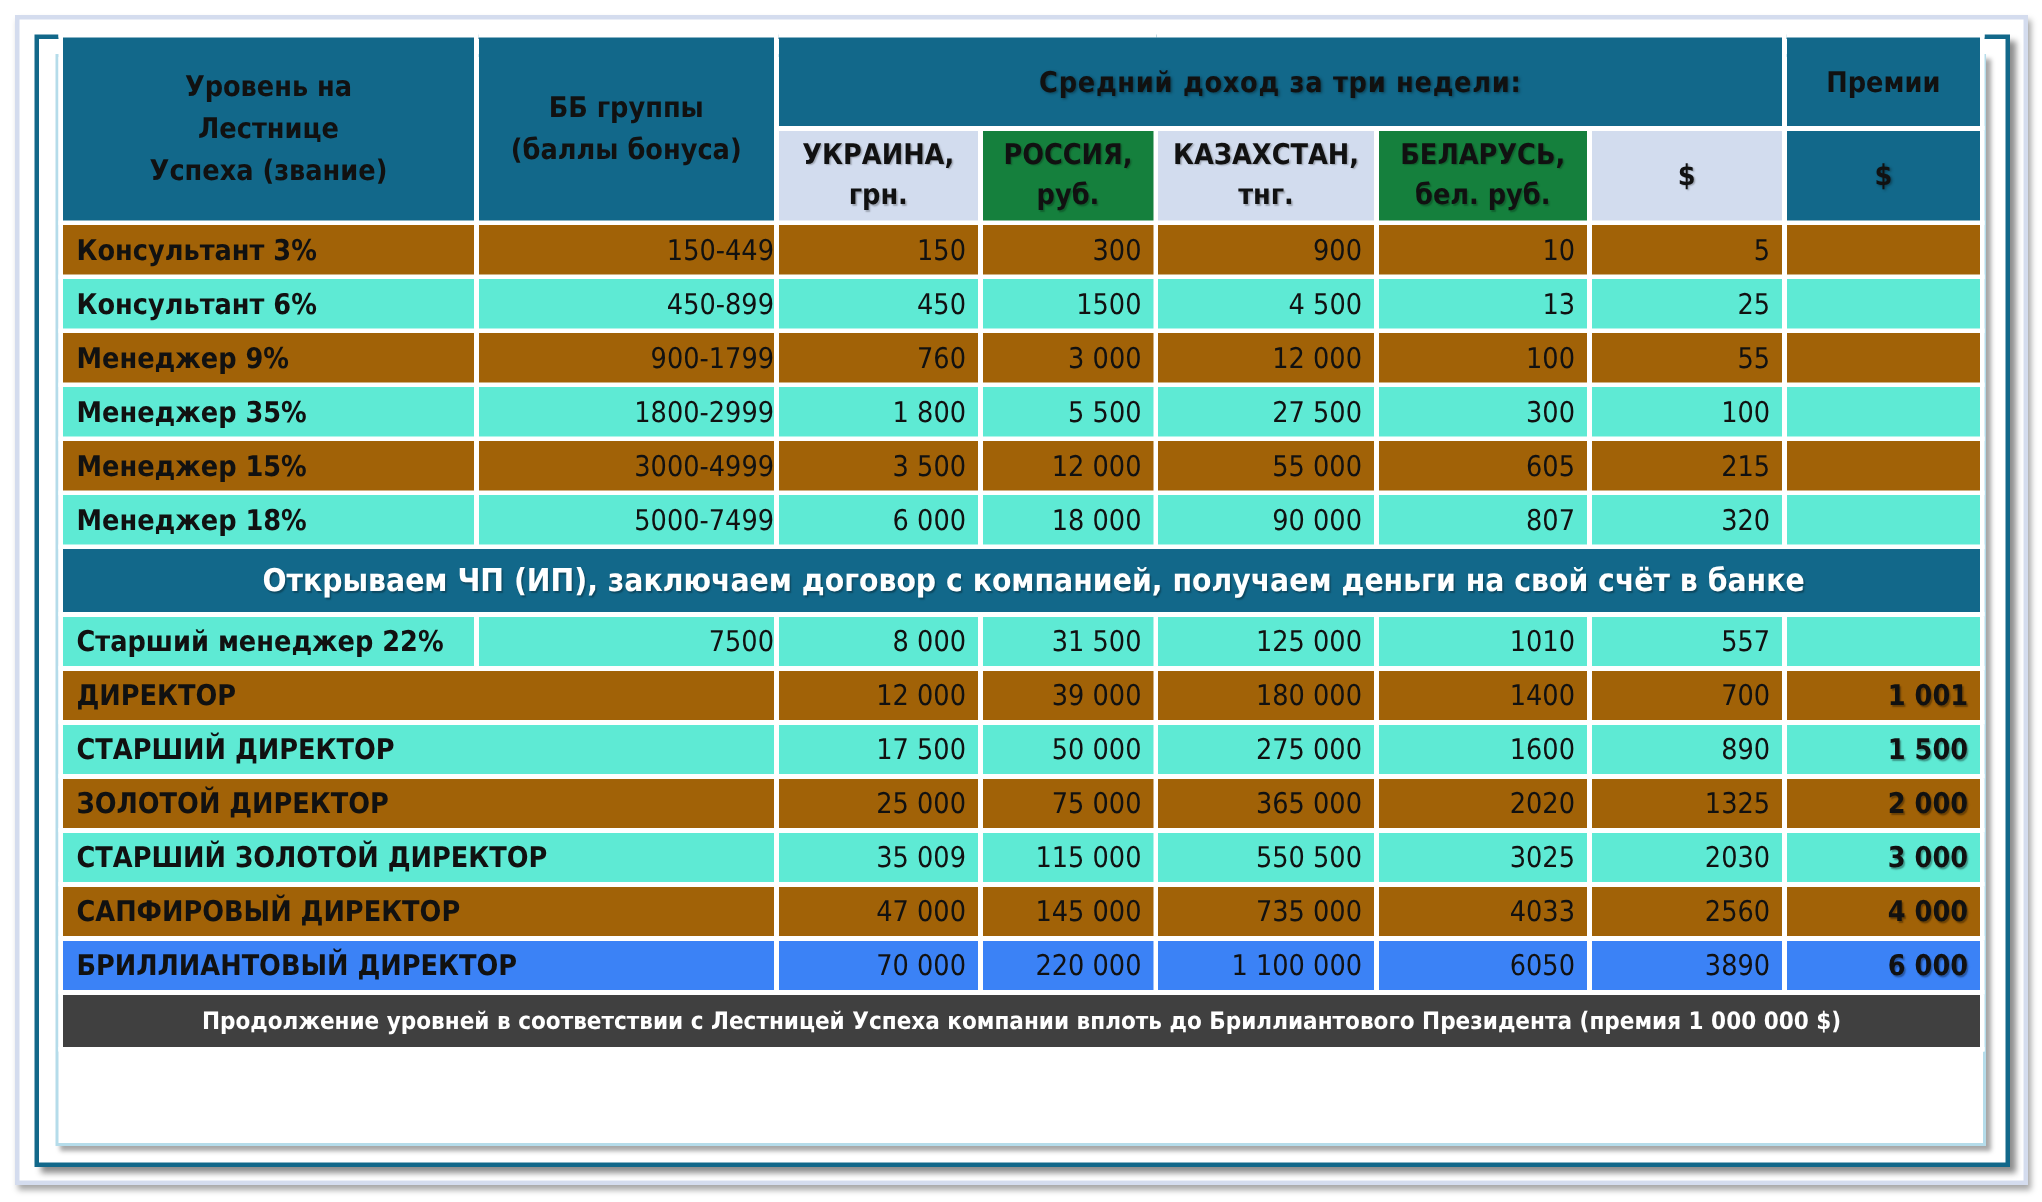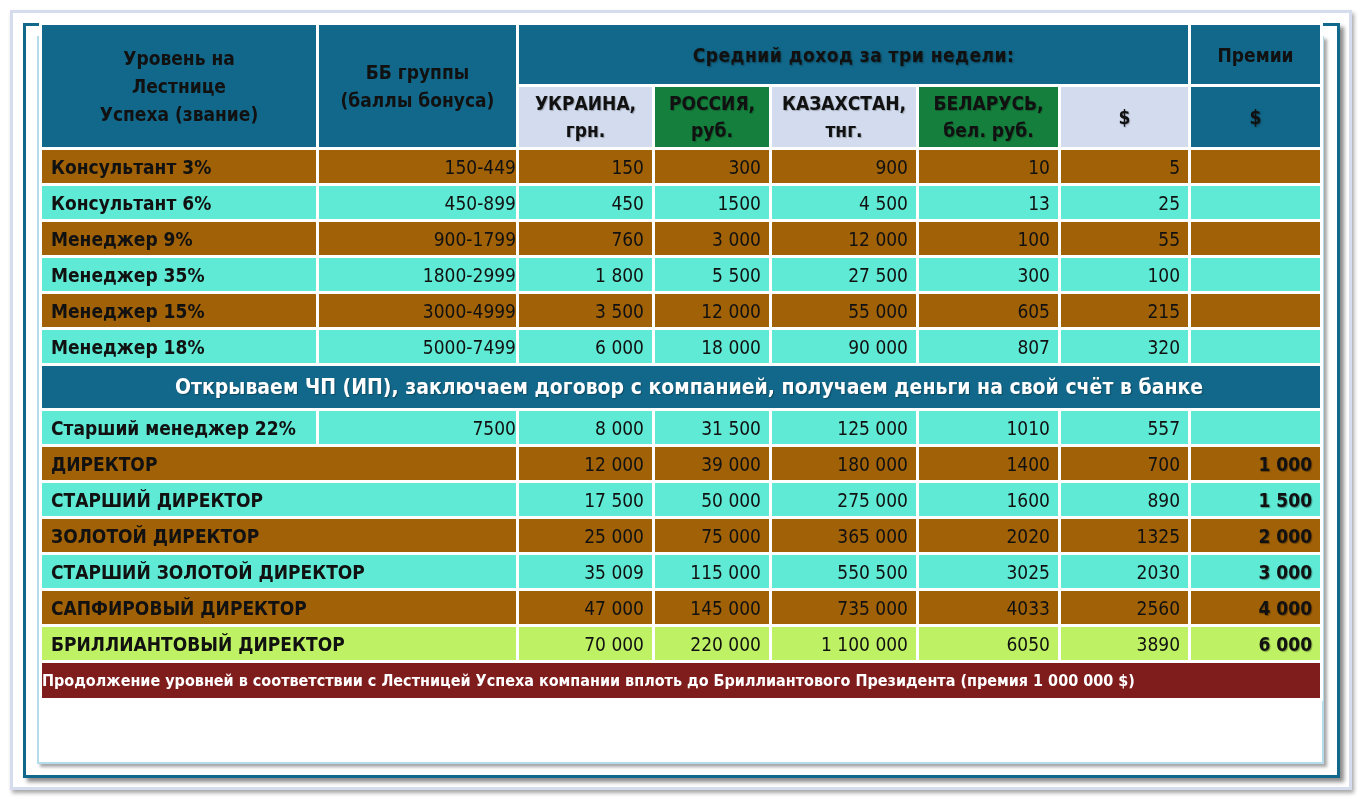--- a/index.html
+++ b/index.html
@@ -14,28 +14,28 @@
   .hdr-bb{font-size:19px;line-height:28px;}
   .hdr-title{font-size:26px;letter-spacing:0.5px;text-shadow:1px 1px 2px rgba(0,0,0,0.4);}
   .hdr-prem{font-size:18px;}
   .hdr-dollar-dark{font-size:26px;text-shadow:1px 1px 2px rgba(0,0,0,0.4);}
   .sub{font-weight:bold;text-align:center;font-size:19px;line-height:27px;color:#111;text-shadow:1px 1px 1px rgba(0,0,0,0.25);}
   .sub-a{background:#d2dcee;}
   .sub-b{background:#15803d;}
   .sub-dollar{font-size:22px;}
   tr.band-a td{background:#a16207;}
   tr.band-b td{background:#5eead4;}
-  tr.band-c td{background:#bef264;}
+  tr.band-c td{background:#3b82f6;}
   td.rank{font-weight:bold;padding-left:9px !important;text-align:left;}
   td.bb{text-align:right;}
   td.num{text-align:right;padding-right:8px !important;}
   td.prem{text-align:right;padding-right:8px !important;font-weight:bold;text-shadow:1px 1px 1px rgba(0,0,0,0.35);}
   tr.data td{height:33px;}
   tr.banner td{background:#12688a;color:#fff;font-weight:bold;font-size:21px;text-align:center;height:42px;text-shadow:1px 1px 1px rgba(0,0,0,0.3);padding-left:16px;}
-  tr.footer td{background:#7f1d1d;color:#fff;font-weight:bold;font-size:16px;height:35px;}
+  tr.footer td{background:#404040;color:#fff;font-weight:bold;font-size:16px;text-align:center;height:35px;}
 </style>
 </head>
 <body>
 
 <div class="frame-outer"></div>
 <div class="frame-dark"></div>
 <div class="frame-light"></div>
 
 <table class="ladder">
   <colgroup>
@@ -165,21 +165,21 @@
 
   </tbody>
     <tbody id="directors">
       <tr class="data band-a">
         <td class="rank" colspan="2">ДИРЕКТОР</td>
         <td class="num">12 000</td>
         <td class="num">39 000</td>
         <td class="num">180 000</td>
         <td class="num">1400</td>
         <td class="num">700</td>
-        <td class="prem">1 000</td>
+        <td class="prem">1 001</td>
       </tr>
       <tr class="data band-b">
         <td class="rank" colspan="2">СТАРШИЙ ДИРЕКТОР</td>
         <td class="num">17 500</td>
         <td class="num">50 000</td>
         <td class="num">275 000</td>
         <td class="num">1600</td>
         <td class="num">890</td>
         <td class="prem">1 500</td>
       </tr>

